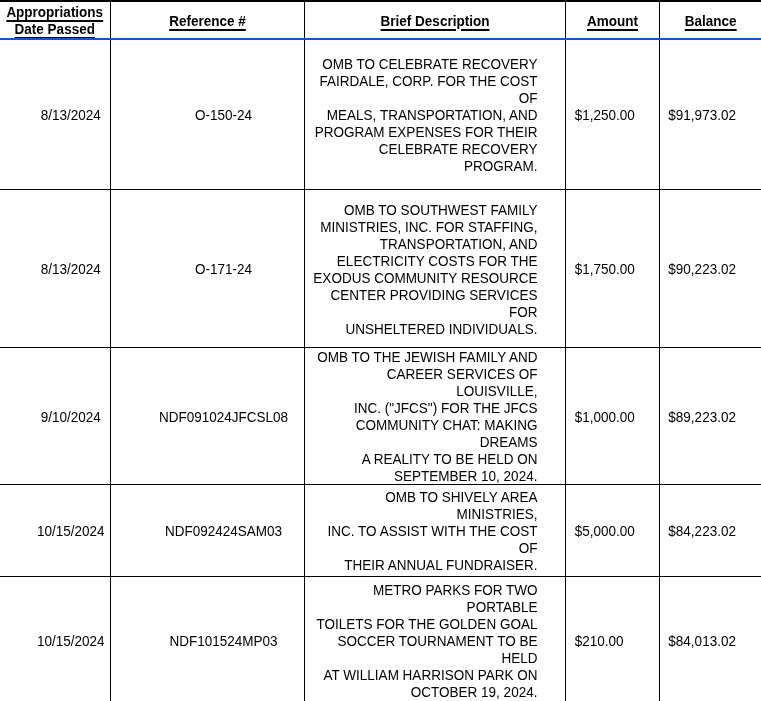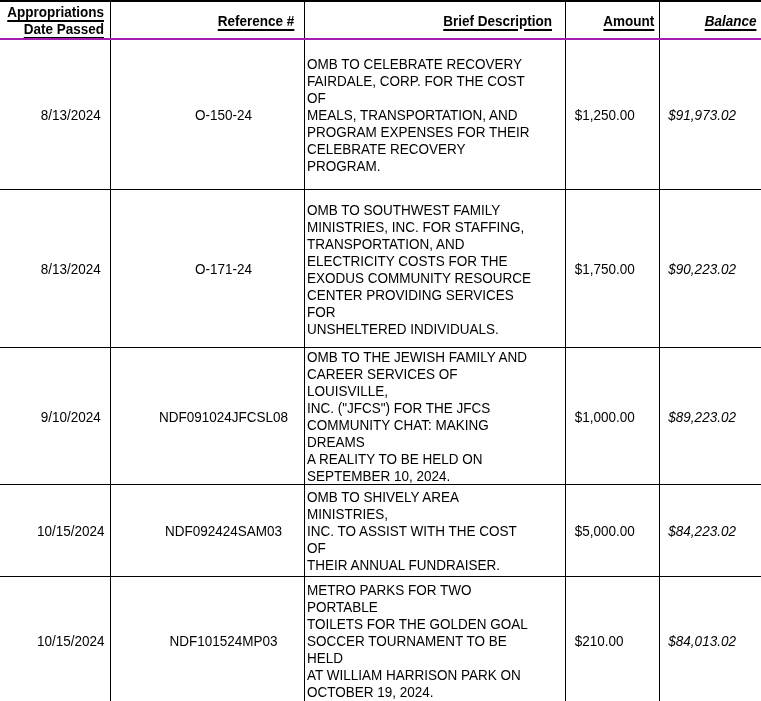--- a/index.html
+++ b/index.html
@@ -31,27 +31,27 @@
     padding: 0;
     vertical-align: middle;
     font-size: 15px;
     line-height: 17px;
     background: #ffffff;
     overflow: hidden;
   }
   .ledger-table th:first-child,
   .ledger-table td:first-child  { border-left: none; }
   .ledger-table th:last-child,
-  .ledger-table td:last-child   { border-right: none; font-style: italic; }
+  .ledger-table td:last-child   { border-right: none; }
 
   .ledger-table thead th {
     height: 36px;
-    border-bottom: 2px solid #a21caf;
+    border-bottom: 2px solid #1d4ed8;
     font-weight: bold;
-    text-align: right;
+    text-align: center;
   }
   .hdr-text {
     display: block;
     white-space: pre-line;
     text-decoration: underline;
     text-decoration-thickness: 2px;
     text-underline-offset: 3px;
     transform: scaleX(0.9);
     transform-origin: 50% 50%;
   }
@@ -63,21 +63,21 @@
   tr.row-5 td { height: 126px; }
 
   .cell-text {
     display: block;
     white-space: pre-line;
     transform: scaleX(0.9);
   }
   td.c-center { text-align: center; padding-left: 32px; }
   td.c-center .cell-text { transform-origin: 50% 50%; }
 
-  td.c-left { text-align: left; padding-left: 2px; padding-right: 2px; }
+  td.c-left { text-align: right; padding-left: 2px; padding-right: 2px; }
   td.c-left .cell-text { transform-origin: 0 50%; }
 
   td.c-right { text-align: left; }
   td.c-right .cell-text { transform-origin: 100% 50%; }
   td.c-amount-pad  { padding-right: 6px; }
   td.c-balance-pad { padding-right: 18px; }
 </style>
 </head>
 <body>
 

